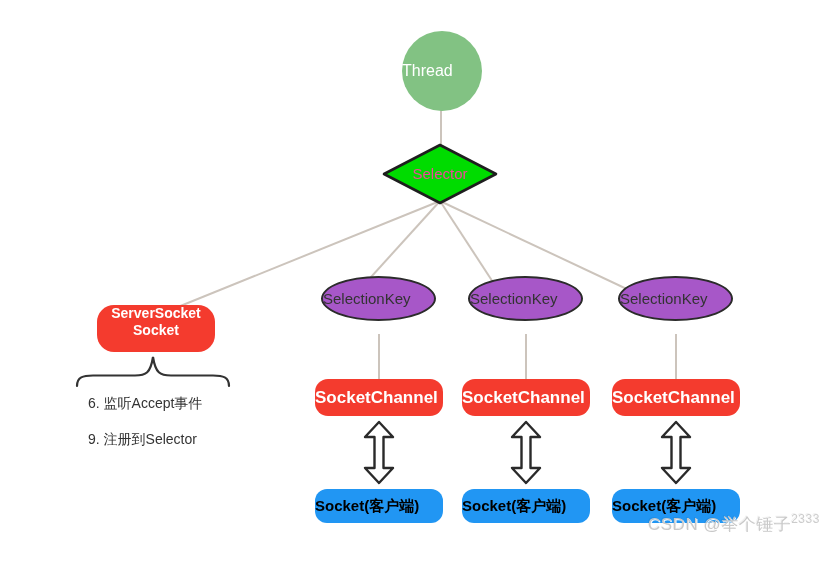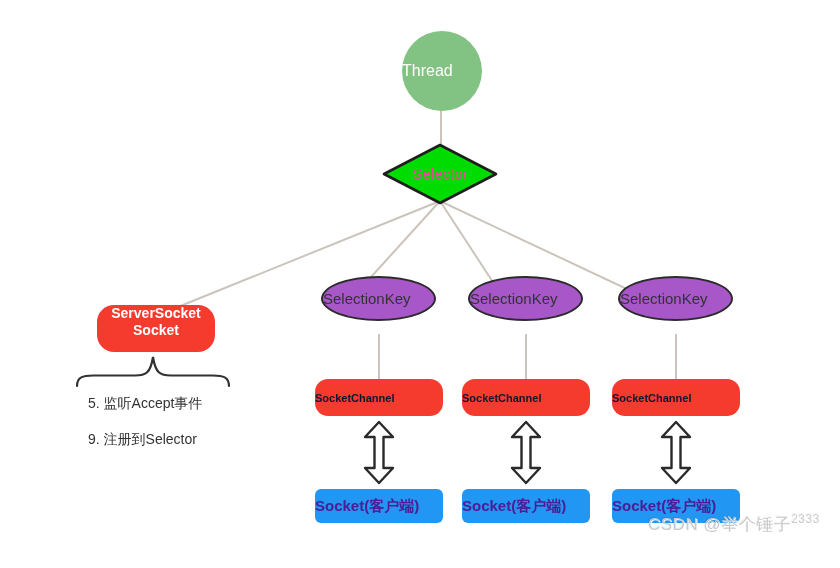--- a/index.html
+++ b/index.html
@@ -33,27 +33,27 @@
 
   .skey{
     top:276px;width:115px;height:45px;border-radius:50%;
     background:#A757C8;border:2.5px solid #2b2b2b;
     color:#333333;font-size:15px;
   }
   .skey.c1{left:321px;} .skey.c2{left:468px;} .skey.c3{left:618px;}
 
   .schan{
     top:379px;width:128px;height:37px;border-radius:13px;
-    background:#F43B2E;color:#0f172a;font-weight:bold;font-size:11px;
+    background:#F43B2E;color:#ffffff;font-weight:bold;font-size:17px;
   }
   .schan.c1{left:315px;} .schan.c2{left:462px;} .schan.c3{left:612px;}
 
   .sock{
-    top:489px;width:128px;height:34px;border-radius:6px;
-    background:#2196F3;color:#4c1d95;font-weight:bold;font-size:15px;
+    top:489px;width:128px;height:34px;border-radius:12px;
+    background:#2196F3;color:#000000;font-weight:bold;font-size:15px;
   }
   .sock.c1{left:315px;} .sock.c2{left:462px;} .sock.c3{left:612px;}
 
   
   .notes{position:absolute;left:88px;top:394px;color:#333333;font-size:14px;}
   .note{line-height:19px;margin-bottom:17px;white-space:nowrap;}
 
   
   .watermark{
     position:absolute;left:648px;top:512px;color:#c9c9c9;font-size:17px;
@@ -111,21 +111,21 @@
 
   <div class="node schan c1">SocketChannel</div>
   <div class="node schan c2">SocketChannel</div>
   <div class="node schan c3">SocketChannel</div>
 
   <div class="node sock c1">Socket(客户端)</div>
   <div class="node sock c2">Socket(客户端)</div>
   <div class="node sock c3">Socket(客户端)</div>
 
   <div class="notes">
-    <div class="note">5. 监听Accept事件</div>
+    <div class="note">6. 监听Accept事件</div>
     <div class="note">9. 注册到Selector</div>
   </div>
 
   <div class="watermark">
     <span>CSDN @举个锤子</span><sup>2333</sup>
   </div>
 
 </div>
 
 </body></html>

